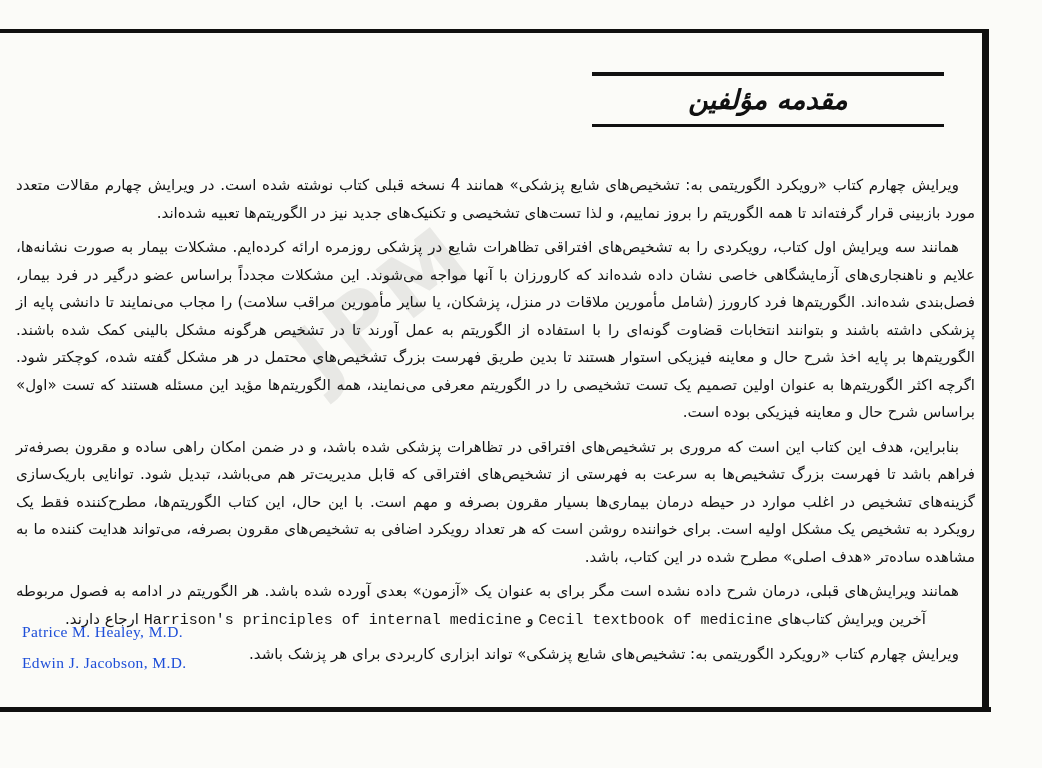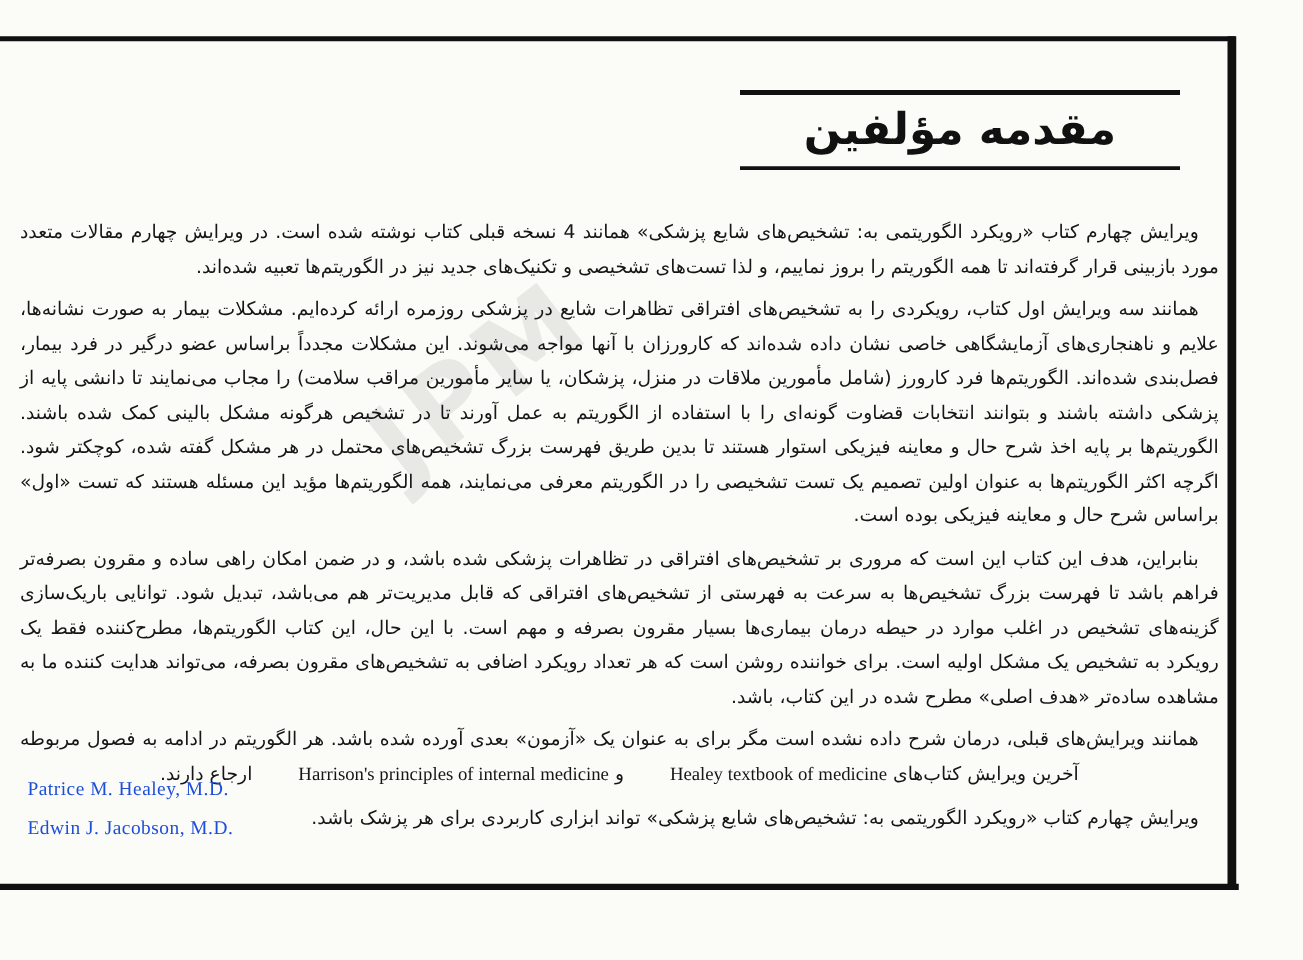--- a/index.html
+++ b/index.html
@@ -26,37 +26,38 @@
     transform:rotate(-38deg);
     pointer-events:none;
   }
 
   
   .titleblock{position:absolute;left:592px;top:72px;width:352px;direction:rtl;}
   .titleblock .rule1{height:4px;background:#111;}
   .titleblock .rule2{height:3px;background:#111;}
   .titleblock h1{
     margin:8px 0 9px;
-    font-size:35px;font-weight:bold;
+    font-size:27px;font-weight:bold;
     text-align:center;
     color:#111;
+    font-style:italic;
   }
 
   
   .content{
     position:absolute;left:16px;top:172px;width:959px;
     direction:rtl;
     text-align:justify;
     font-size:15px;
     line-height:27.5px;
   }
   .content p{margin:0 0 7px;text-indent:16px;}
   .content p.center-last{text-align-last:center;}
   .bold{font-weight:normal;}
-  .latin{font-family:Liberation Serif, serif;font-size:15px;margin-left:32px;}
+  .latin{font-family:Liberation Mono, monospace;font-size:15px;}
 
   
   .authors{
     position:absolute;left:22px;top:616px;
     direction:ltr;
     font-family:"Liberation Serif",serif;
     font-size:15.5px;color:#1d4ed8;
     letter-spacing:0.4px;
   }
   .authors .author{line-height:31px;}
@@ -75,21 +76,21 @@
   <div class="titleblock">
     <div class="rule1"></div>
     <h1>مقدمه مؤلفین</h1>
     <div class="rule2"></div>
   </div>
 
   <div class="content">
     <p><span>ویرایش چهارم کتاب «</span><span class="bold">رویکرد الگوریتمی به: تشخیص‌های شایع پزشکی</span><span>» همانند 4 نسخه قبلی کتاب نوشته شده است. در ویرایش چهارم مقالات متعدد مورد بازبینی قرار گرفته‌اند تا همه الگوریتم را بروز نماییم، و لذا تست‌های تشخیصی و تکنیک‌های جدید نیز در الگوریتم‌ها تعبیه شده‌اند.</span></p>
     <p><span>همانند سه ویرایش اول کتاب، رویکردی را به تشخیص‌های افتراقی تظاهرات شایع در پزشکی روزمره ارائه کرده‌ایم. مشکلات بیمار به صورت نشانه‌ها، علایم و ناهنجاری‌های آزمایشگاهی خاصی نشان داده شده‌اند که کارورزان با آنها مواجه می‌شوند. این مشکلات مجدداً براساس عضو درگیر در فرد بیمار، فصل‌بندی شده‌اند. الگوریتم‌ها فرد کارورز (شامل مأمورین ملاقات در منزل، پزشکان، یا سایر مأمورین مراقب سلامت) را مجاب می‌نمایند تا دانشی پایه از پزشکی داشته باشند و بتوانند انتخابات قضاوت گونه‌ای را با استفاده از الگوریتم به عمل آورند تا در تشخیص هرگونه مشکل بالینی کمک شده باشند. الگوریتم‌ها بر پایه اخذ شرح حال و معاینه فیزیکی استوار هستند تا بدین طریق فهرست بزرگ تشخیص‌های محتمل در هر مشکل گفته شده، کوچکتر شود. اگرچه اکثر الگوریتم‌ها به عنوان اولین تصمیم یک تست تشخیصی را در الگوریتم معرفی می‌نمایند، همه الگوریتم‌ها مؤید این مسئله هستند که تست «اول» براساس شرح حال و معاینه فیزیکی بوده است.</span></p>
     <p><span>بنابراین، هدف این کتاب این است که مروری بر تشخیص‌های افتراقی در تظاهرات پزشکی شده باشد، و در ضمن امکان راهی ساده و مقرون بصرفه‌تر فراهم باشد تا فهرست بزرگ تشخیص‌ها به سرعت به فهرستی از تشخیص‌های افتراقی که قابل مدیریت‌تر هم می‌باشد، تبدیل شود. توانایی باریک‌سازی گزینه‌های تشخیص در اغلب موارد در حیطه درمان بیماری‌ها بسیار مقرون بصرفه و مهم است. با این حال، این کتاب الگوریتم‌ها، مطرح‌کننده فقط یک رویکرد به تشخیص یک مشکل اولیه است. برای خواننده روشن است که هر تعداد رویکرد اضافی به تشخیص‌های مقرون بصرفه، می‌تواند هدایت کننده ما به مشاهده ساده‌تر «هدف اصلی» مطرح شده در این کتاب، باشد.</span></p>
-    <p class="center-last"><span>همانند ویرایش‌های قبلی، درمان شرح داده نشده است مگر برای به عنوان یک «آزمون» بعدی آورده شده باشد. هر الگوریتم در ادامه به فصول مربوطه آخرین ویرایش کتاب‌های </span><span class="latin" dir="ltr">Healey textbook of medicine</span><span> و </span><span class="latin" dir="ltr">Harrison's principles of internal medicine</span><span> ارجاع دارند.</span></p>
+    <p class="center-last"><span>همانند ویرایش‌های قبلی، درمان شرح داده نشده است مگر برای به عنوان یک «آزمون» بعدی آورده شده باشد. هر الگوریتم در ادامه به فصول مربوطه آخرین ویرایش کتاب‌های </span><span class="latin" dir="ltr">Cecil textbook of medicine</span><span> و </span><span class="latin" dir="ltr">Harrison's principles of internal medicine</span><span> ارجاع دارند.</span></p>
     <p><span>ویرایش چهارم کتاب «</span><span class="bold">رویکرد الگوریتمی به: تشخیص‌های شایع پزشکی</span><span>» تواند ابزاری کاربردی برای هر پزشک باشد.</span></p>
   </div>
 
   <div class="authors">
     <div class="author">Patrice M. Healey, M.D.</div>
     <div class="author">Edwin J. Jacobson, M.D.</div>
   </div>
 
 </div>
 

